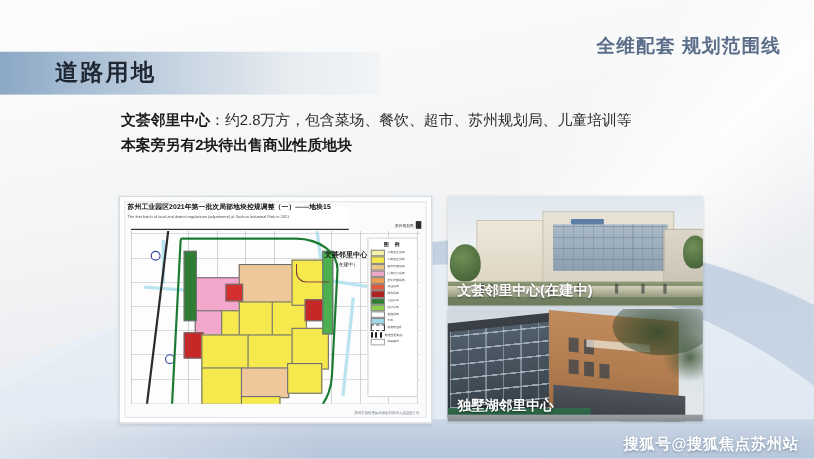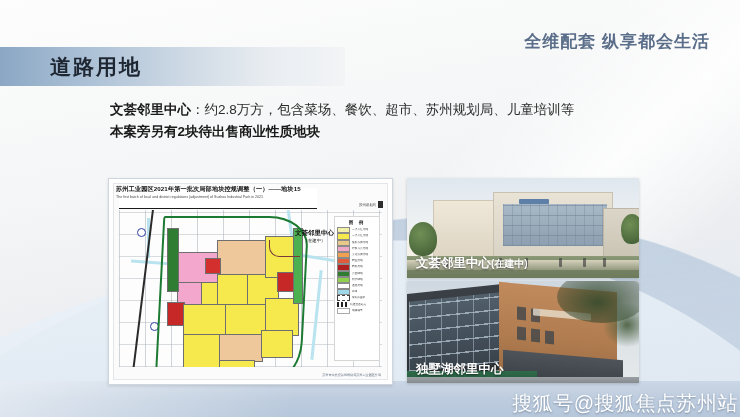--- a/index.html
+++ b/index.html
@@ -254,21 +254,21 @@
   .photo-top { left: 407px; top: 178px; width: 232px; height: 100px; }
   .photo-bot { left: 407px; top: 281px; width: 232px; height: 102px; }
 
   .cap {
     position: absolute; left: 9px; bottom: 6px;
     font-size: 12.5px; font-weight: bold; color: #ffffff;
     text-shadow: 0 1px 2px rgba(0,0,0,.55);
     white-space: nowrap;
     line-height: 16px;
   }
-  .cap small { font-size: 10px; font-weight: bold; }
+  .cap small { font-size: 13px; font-weight: bold; }
 
   
   .sky-a {
     position: absolute; inset: 0;
     background: linear-gradient(180deg, #dfe7ef 0%, #eef1f2 45%, #f4f0e6 78%, #e8e4d8 100%);
   }
   .bldg-a1 {
     position: absolute; left: 26px; top: 22px; width: 66px; height: 58px;
     background: linear-gradient(180deg, #efe8d9, #ddd4c2);
     border: 1px solid #cfc6b4;
@@ -365,42 +365,42 @@
     position: absolute; left: 0; top: 90px; width: 130px; height: 12px;
     background: linear-gradient(180deg, #2f6b4a, #24573c);
   }
   .ground-b {
     position: absolute; left: 0; right: 0; top: 96px; bottom: 0;
     background: linear-gradient(180deg, #9aa0a4, #868c90);
   }
 
   
   .watermark {
-    position: absolute; right: 2px; bottom: 5px;
-    font-size: 20px; font-weight: normal; color: #ffffff;
+    position: absolute; right: 14px; bottom: 5px;
+    font-size: 14px; font-weight: bold; color: #ffffff;
     letter-spacing: .5px;
     text-shadow: 0 1px 2px rgba(60,80,105,.5);
     line-height: 18px;
   }
 </style>
 </head>
 <body>
 
 <div class="slide">
 
   <div class="swoosh-c"></div>
   <div class="swoosh-a"></div>
   <div class="swoosh-b"></div>
   <div class="bottom-band"></div>
 
   <div class="title-bar"></div>
   <div class="title-text">道路用地</div>
 
   <div class="brand">
-    <div class="brand-sub">全维配套 纵享都会生活</div>
+    <div class="brand-sub">全维配套 规划范围线</div>
   </div>
 
   <div class="body-text">
     <div class="ln">
       <b>文荟邻里中心</b><span>：约2.8万方，包含菜场、餐饮、超市、苏州规划局、儿童培训等</span>
     </div>
     <div class="ln">
       <b>本案旁另有2块待出售商业性质地块</b>
     </div>
   </div>

